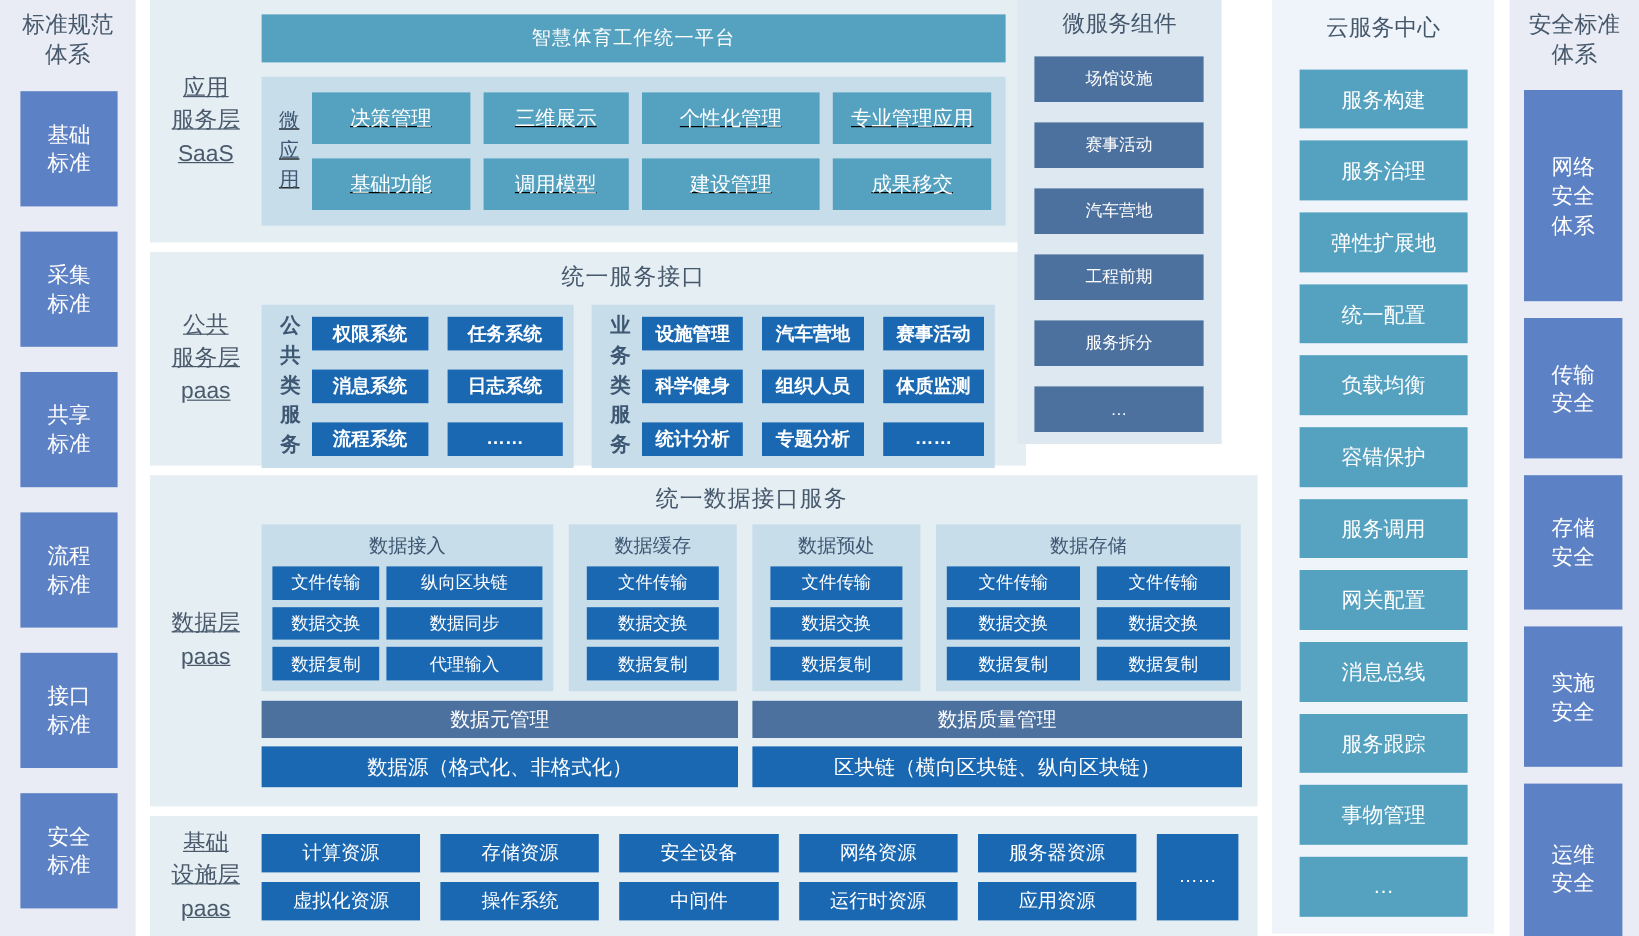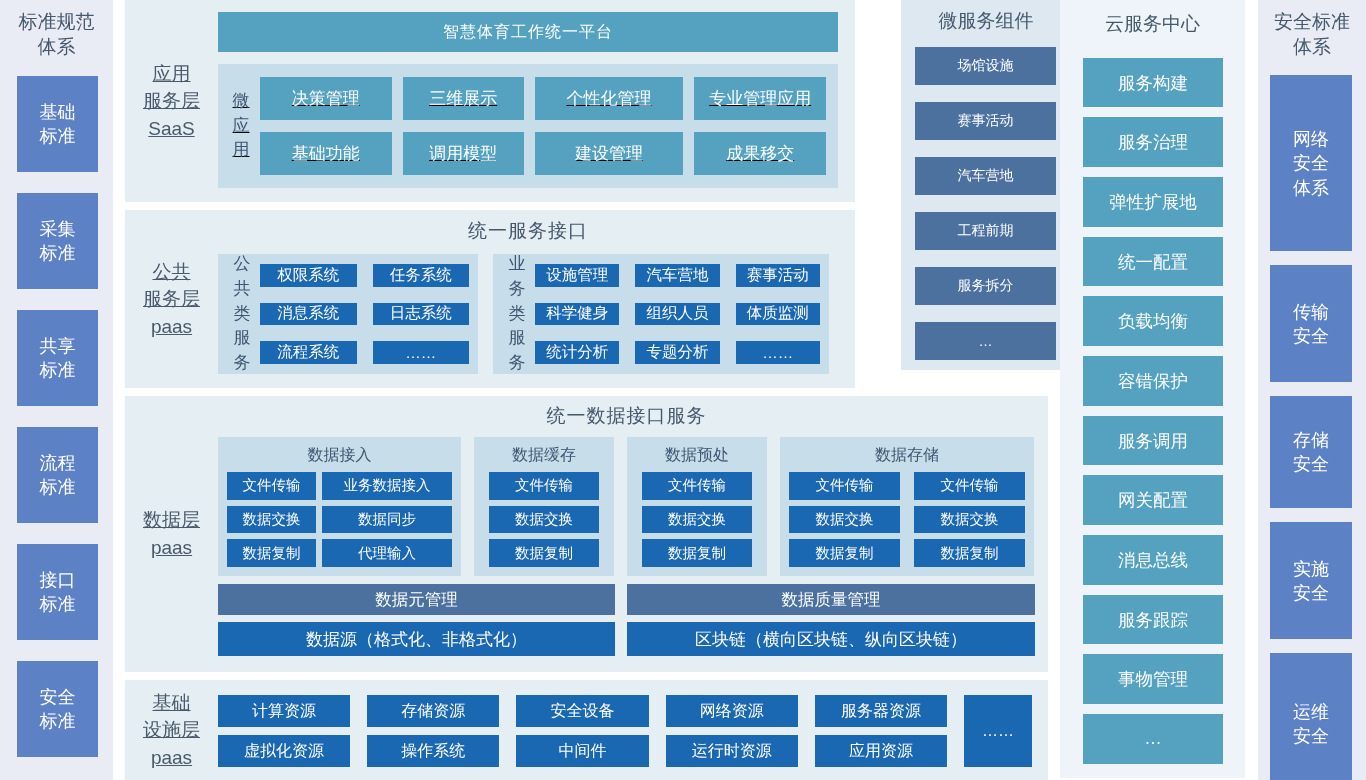--- a/index.html
+++ b/index.html
@@ -45,21 +45,21 @@
   .micro-apps{margin-top:12px;height:124px;display:flex;padding:13px 12px 13px 8px;text-decoration:underline;}
   .vlabel{display:flex;align-items:center;justify-content:center;flex:0 0 30px;}
   .vlabel span{display:block;width:1.1em;font-size:17px;line-height:1.45;color:#3e5772;word-break:break-all;text-align:center;}
   .apps-grid{flex:1;display:grid;grid-template-columns:1fr 0.92fr 1.13fr 1fr;grid-auto-rows:1fr;gap:12px 11px;margin-left:4px;}
   .apps-grid .box{font-size:17px;}
   
   .panel-paas{top:210px;width:730px;height:178px;}
   .panel-paas .panel-body{padding:8px 17px 0 0;display:flex;flex-direction:column;}
   .panel-title{text-align:center;font-size:19px;color:#46586c;letter-spacing:1px;}
   .service-groups{display:flex;gap:15px;margin-top:10px;}
-  .service-group{display:flex;padding:10px 9px;height:120px;}
+  .service-group{display:flex;padding:10px 9px;height:136px;font-weight:bold;}
   .group-public{width:260px;}
   .group-business{width:336px;}
   .svc-grid{flex:1;display:grid;grid-auto-rows:1fr;gap:16px;margin-left:3px;}
   .grid-2{grid-template-columns:1fr 1fr;}
   .grid-3{grid-template-columns:1fr 1fr 1fr;}
   .svc-grid .box{font-size:15.5px;}
   
   .panel-data{top:396px;width:923px;height:276px;}
   .panel-data .panel-body{padding:7px 13px 0 0;display:flex;flex-direction:column;}
   .data-groups{display:flex;gap:13px;margin-top:8px;}
@@ -79,21 +79,21 @@
   .bar-col-right{flex:1;}
   .bar-slate{height:31px;font-size:16.5px;}
   .bar-blue{height:34px;font-size:17px;}
   
   .panel-infra{top:680px;width:923px;height:100px;}
   .panel-infra .panel-body{padding:15px 16px 0 0;}
   .infra-grid{display:grid;grid-template-columns:repeat(5,1fr) 68px;grid-auto-rows:32px;gap:8px 17px;}
   .infra-grid .box{font-size:16px;}
   .infra-more{grid-column:6;grid-row:1 / 3;}
   
-  .micro-col{position:absolute;left:901px;top:0;width:170px;height:370px;background:#dde8f1;box-sizing:border-box;}
+  .micro-col{position:absolute;left:848px;top:0;width:170px;height:370px;background:#dde8f1;box-sizing:border-box;}
   .micro-col .side-title{padding-top:9px;}
   .micro-stack{display:flex;flex-direction:column;gap:17px;margin:13px 15px 0 14px;}
   .micro-stack .box{height:38px;font-size:14px;}
   
   .cloud-col{position:absolute;left:1060px;top:0;width:185px;height:778px;background:#eef4f9;box-sizing:border-box;}
   .cloud-col .side-title{padding-top:12px;}
   .cloud-stack{display:flex;flex-direction:column;gap:10px;margin:21px 22px 0 23px;height:706px;}
   .cloud-stack .box{flex:1;font-size:17.5px;}
 </style>
 </head>
@@ -185,21 +185,21 @@
 <div class="panel panel-data">
   <div class="layer-label">数据层
 paas</div>
   <div class="panel-body">
     <div class="panel-title">统一数据接口服务</div>
     <div class="data-groups">
       <div class="subpanel data-group dg-access">
         <div class="data-group-title">数据接入</div>
         <div class="dg-grid">
           <div class="box blue">文件传输</div>
-          <div class="box blue">业务数据接入</div>
+          <div class="box blue">纵向区块链</div>
           <div class="box blue">数据交换</div>
           <div class="box blue">数据同步</div>
           <div class="box blue">数据复制</div>
           <div class="box blue">代理输入</div>
         </div>
       </div>
       <div class="subpanel data-group dg-single">
         <div class="data-group-title">数据缓存</div>
         <div class="dg-grid">
           <div class="box blue">文件传输</div>

